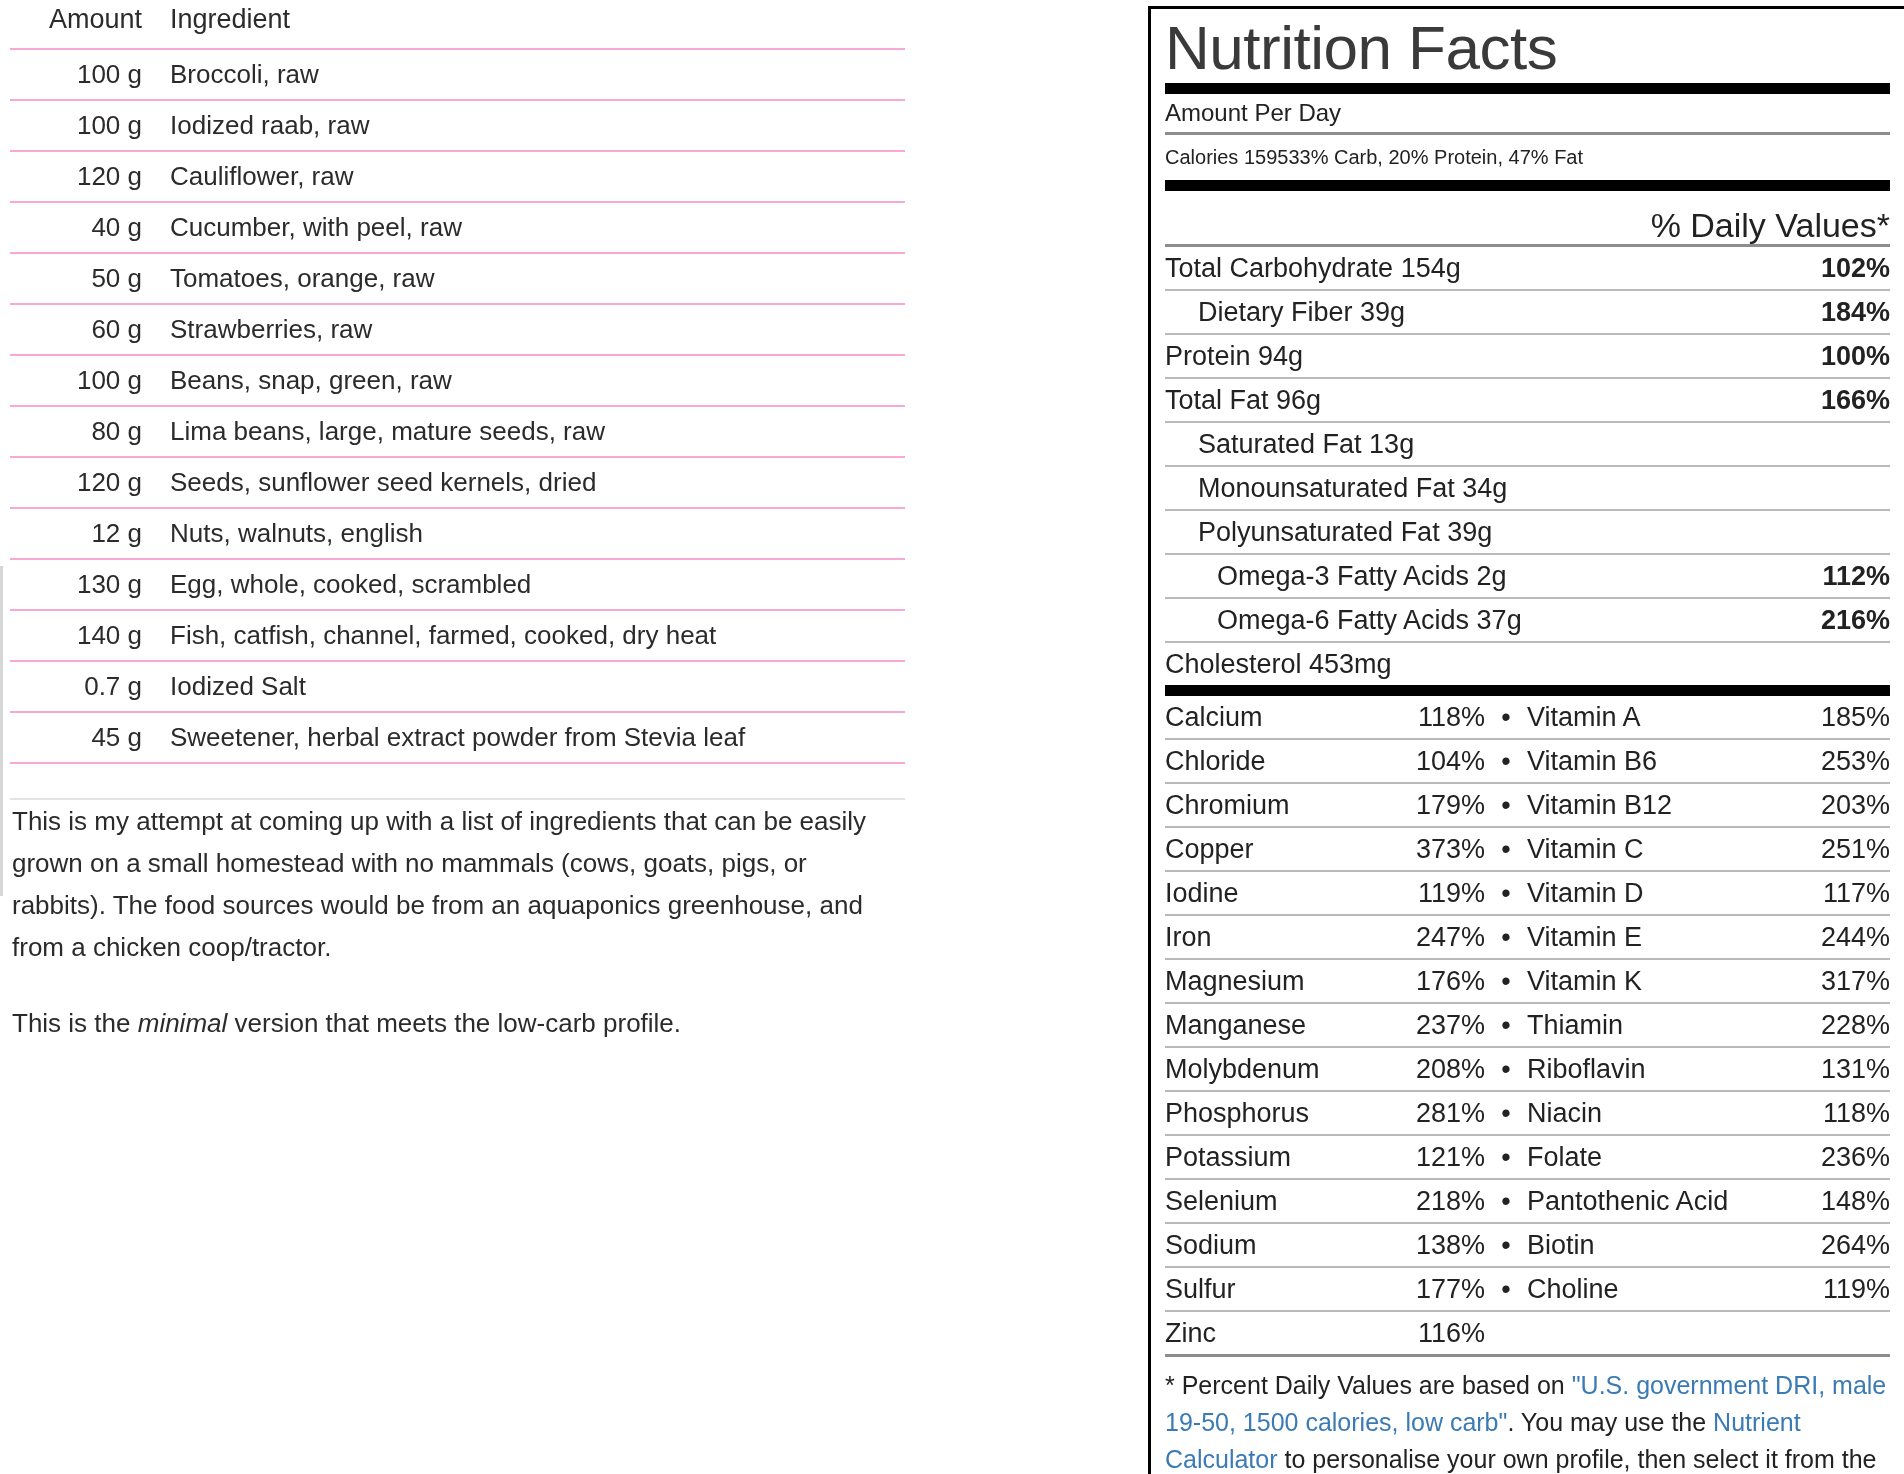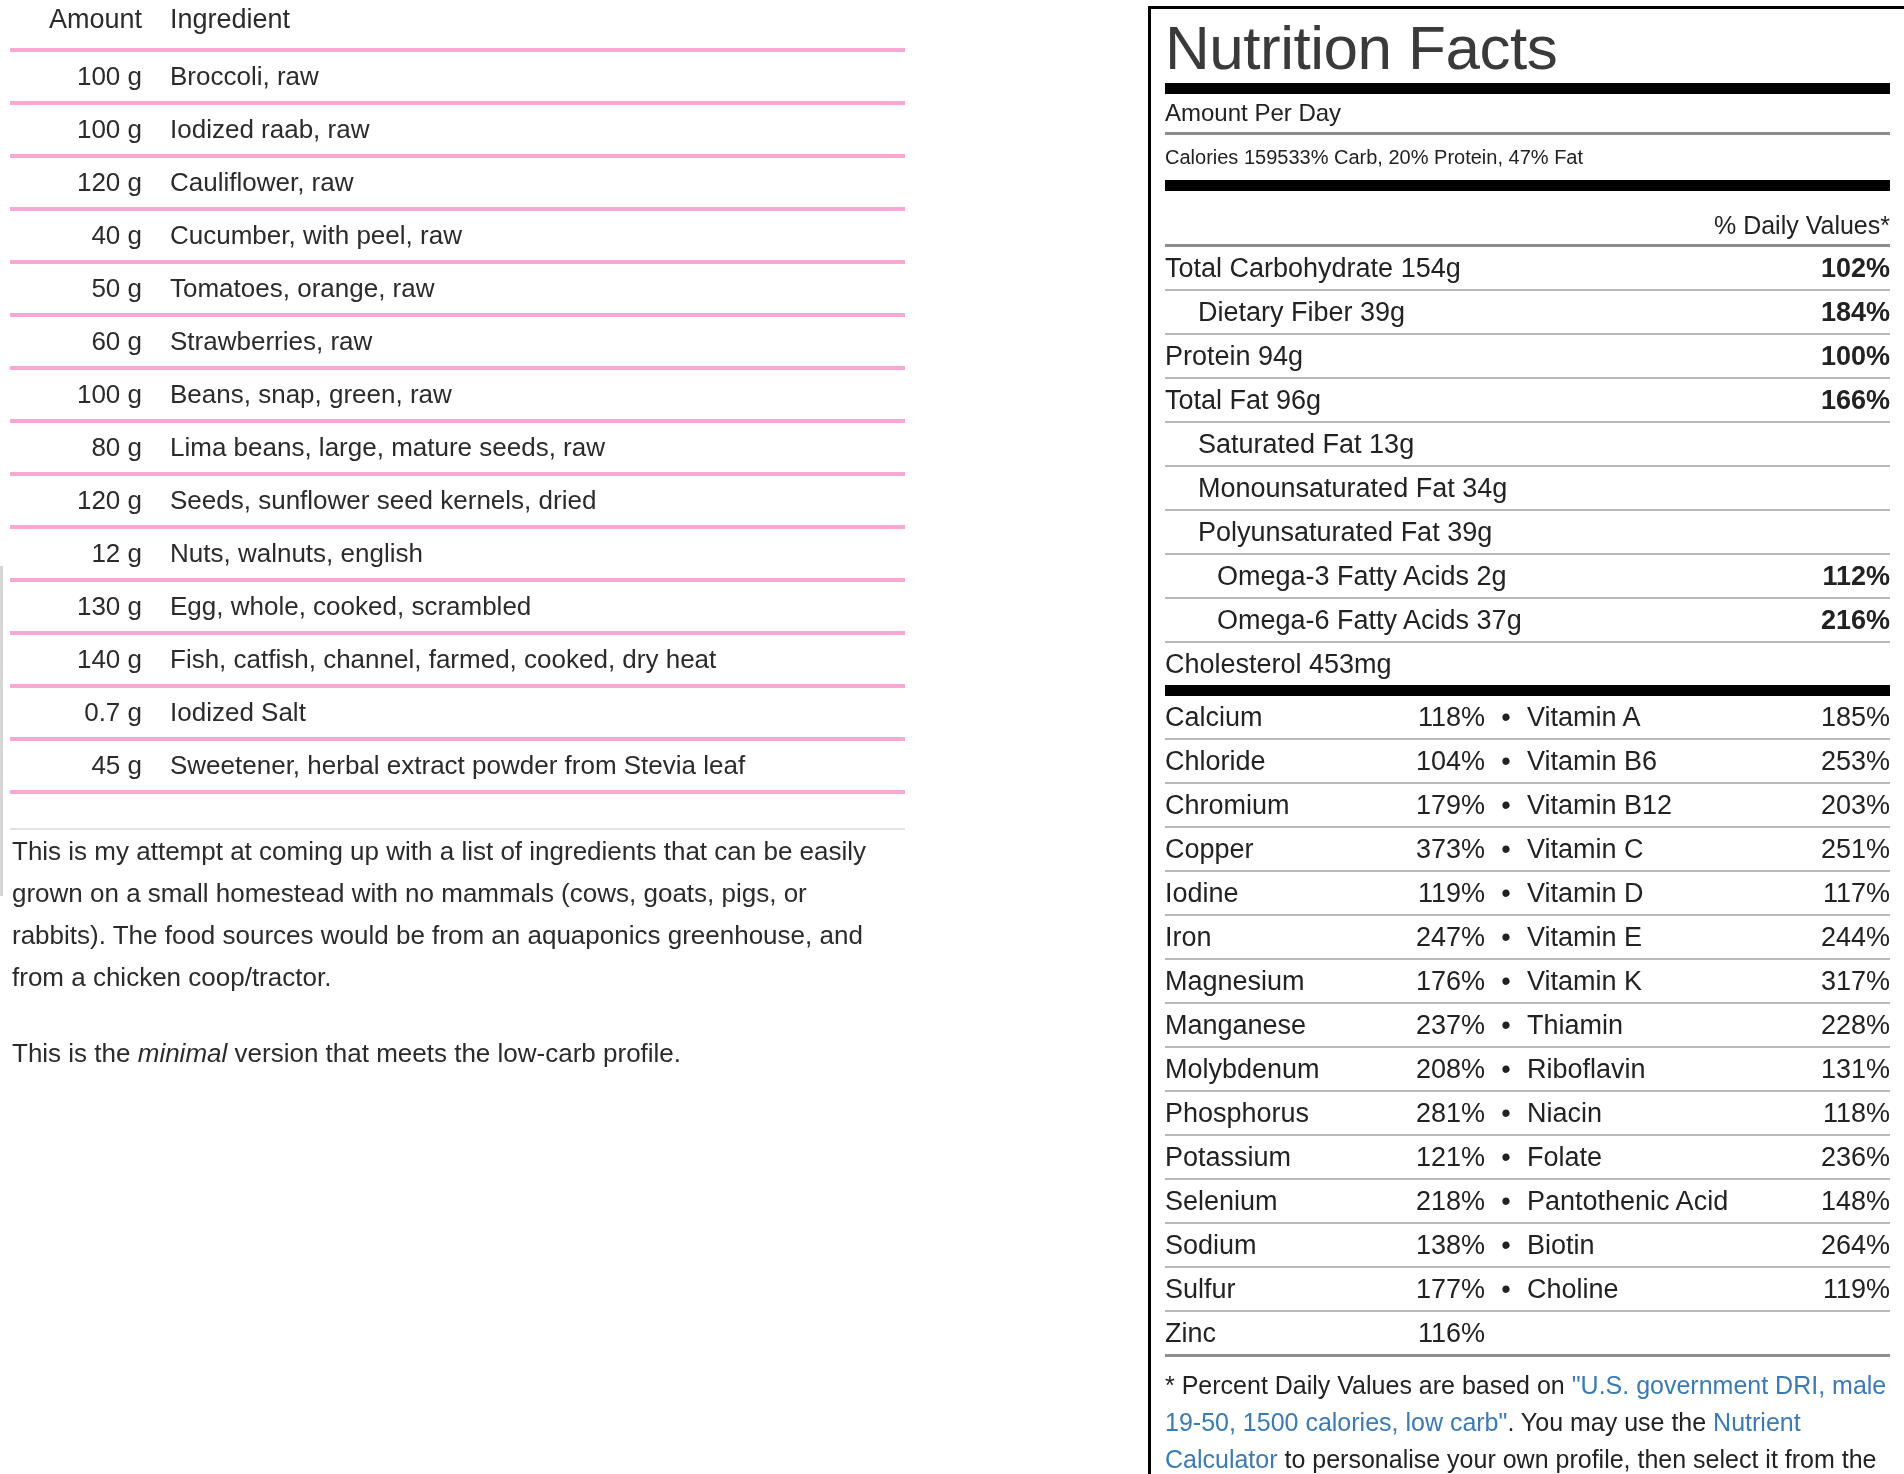--- a/index.html
+++ b/index.html
@@ -50,21 +50,21 @@
     text-align: left;
     border: none;
     vertical-align: bottom;
   }
   .ingredient-table th.amount-head { text-align: right; padding-right: 18px; }
 
   .ingredient-table td {
     font-size: 26px;
     color: #2b2b2b;
     padding: 9px 10px 9px 10px;
-    border-top: 4px solid #f9a8d4;
+    border-top: 2px solid #f9a8d4;
     vertical-align: middle;
     white-space: nowrap;
   }
   .ingredient-table td.amount {
     text-align: right;
     padding-right: 18px;
   }
   .ingredient-table tr.spacer td {
     height: 34px;
     padding: 0;
@@ -142,21 +142,21 @@
     line-height: 40px;
     padding: 1px 0;
   }
   .nf-row .lbl { flex: 1 1 auto; white-space: nowrap; }
   .nf-row .pct { flex: 0 0 auto; font-weight: bold; text-align: right; }
 
   .nf-row.indent1 .lbl { padding-left: 33px; }
   .nf-row.indent2 .lbl { padding-left: 52px; }
 
   .nf-dv-head {
-    font-size: 25px;
+    font-size: 34px;
     line-height: 34px;
     text-align: right;
     padding: 1px 0 2px 0;
   }
 
   .nf-cal {
     display: flex;
     align-items: baseline;
     font-size: 20px;
     line-height: 42px;

